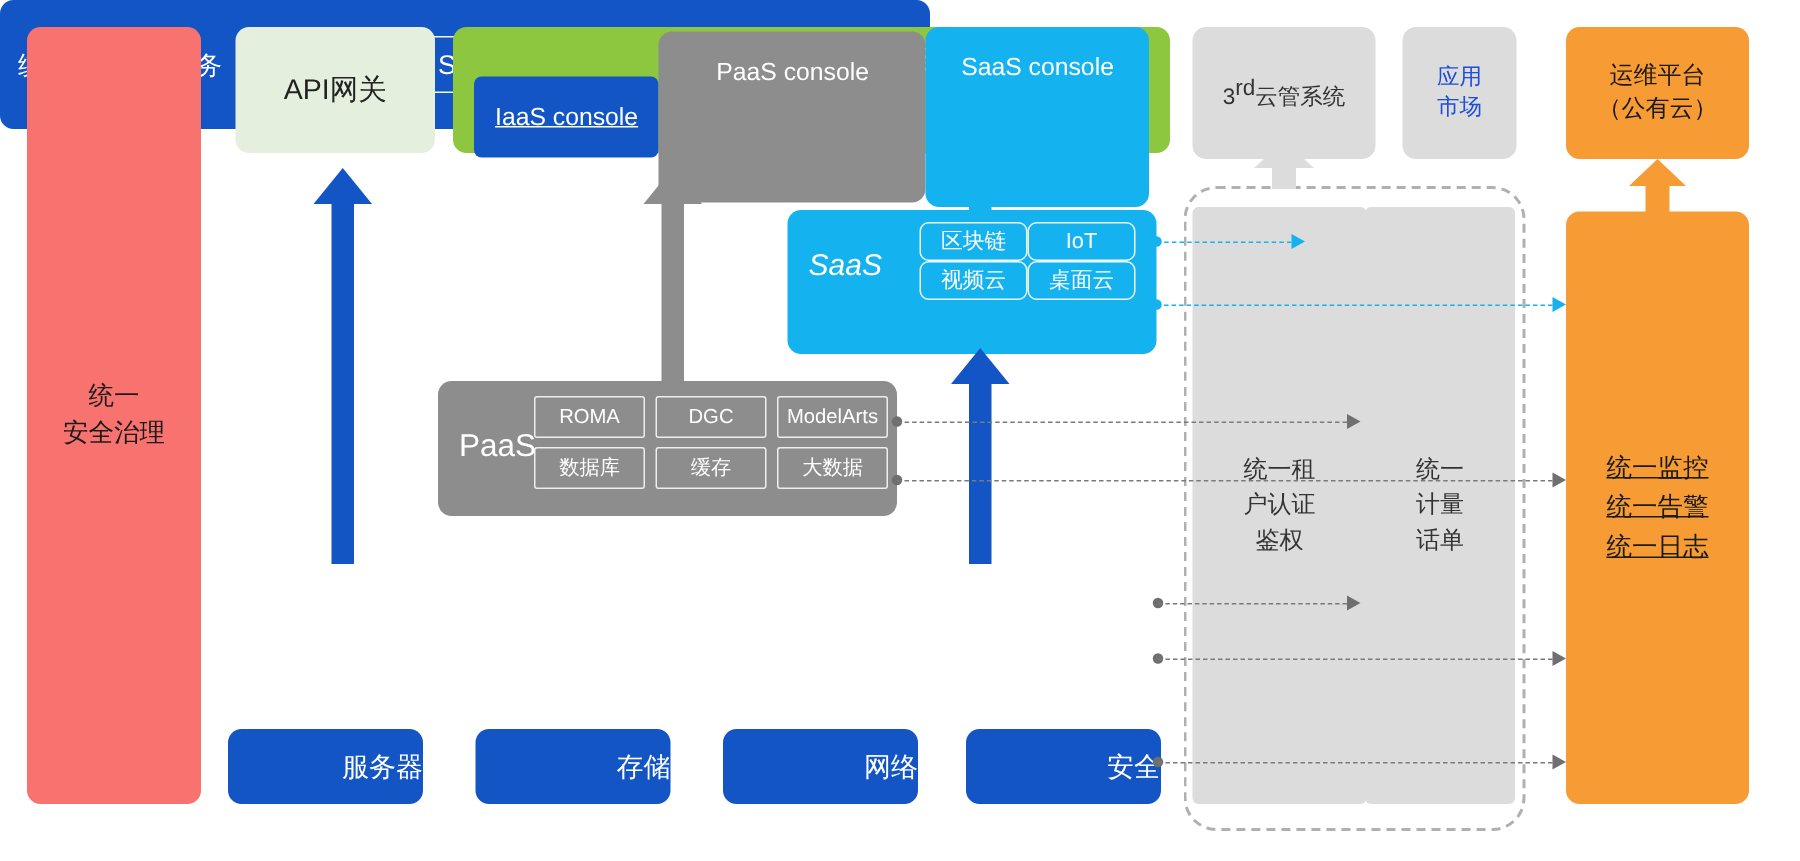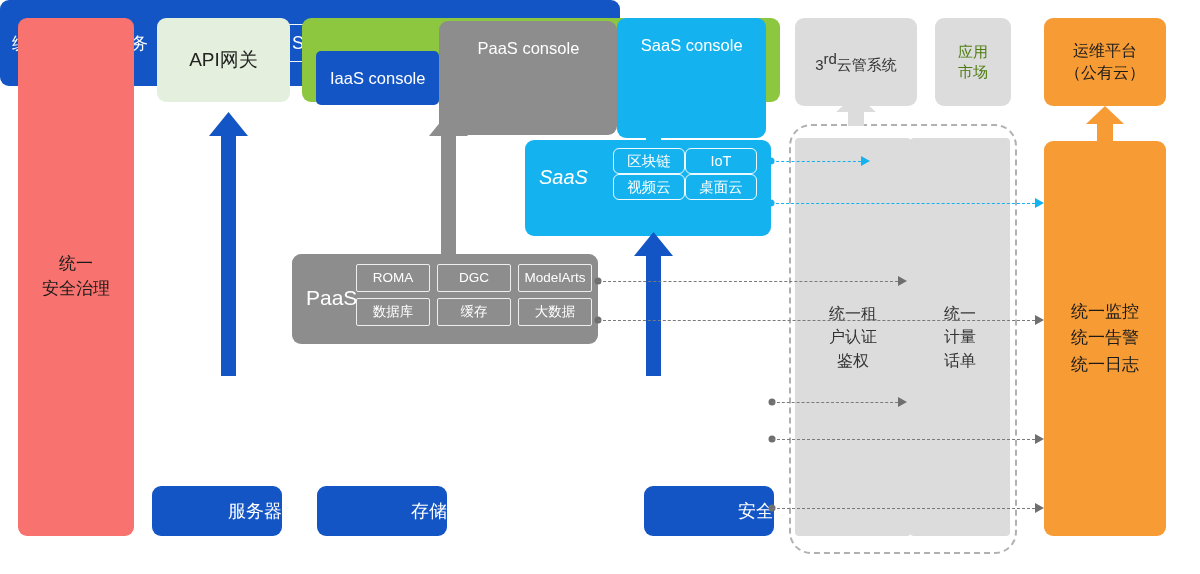--- a/index.html
+++ b/index.html
@@ -38,44 +38,44 @@
     text-align:center;color:#fff;font-size:19px;
   }
   .console-pills{
     position:absolute;left:0;top:44px;width:100%;height:32px;
     display:flex;justify-content:space-around;align-items:center;padding:0 14px;box-sizing:border-box;
   }
   .pill{
     height:30px;line-height:30px;padding:12px 14px;border-radius:5px;
     color:#fff;font-size:16.5px;white-space:nowrap;
   }
-  .pill.iaas{background:#1355c4;}
+  .pill.iaas{background:#1355c4;text-decoration:underline;}
   .pill.paas{background:#8d8d8d;}
   .pill.saas{background:#14b3ef;}
 
   
   .cloudmgmt{
     left:795px;top:18px;width:122px;height:88px;
     background:#dcdcdc;border-radius:9px;color:#333;font-size:15px;
   }
   .appmarket{
     left:935px;top:18px;width:76px;height:88px;
-    background:#dcdcdc;border-radius:9px;color:#4d7c0f;font-size:15px;line-height:1.35;
+    background:#dcdcdc;border-radius:9px;color:#1d4ed8;font-size:15px;line-height:1.35;
   }
   .sup{font-size:15px;vertical-align:super;}
 
   
   .ops-top{
     left:1044px;top:18px;width:122px;height:88px;
     background:#f79c35;border-radius:9px;color:#1a1a1a;font-size:16px;line-height:1.35;
   }
   
   .ops-panel{
     left:1044px;top:141px;width:122px;height:395px;
-    background:#f79c35;border-radius:9px;color:#1a1a1a;font-size:17px;line-height:1.55;
+    background:#f79c35;border-radius:9px;color:#1a1a1a;font-size:17px;line-height:1.55;text-decoration:underline;
   }
 
   
   .saas{
     left:525px;top:140px;width:246px;height:96px;
     background:#14b3ef;border-radius:9px;display:block;
   }
   .saas-label{position:absolute;left:14px;top:26px;color:#fff;font-size:20px;font-style:italic;}
   .saas-tags{position:absolute;left:88px;top:8px;width:150px;display:flex;flex-wrap:wrap;gap:0;}
   .tag{
@@ -216,20 +216,23 @@
       <span class="itag">CCE</span>
     </span>
   </div>
 
   <div class="box bbox b0">
       <span>服务器</span>
     </div>
   <div class="box bbox b1">
       <span>存储</span>
     </div>
+  <div class="box bbox b2">
+      <span>网络</span>
+    </div>
   <div class="box bbox b3">
       <span>安全</span>
     </div>
 
   <div class="dashed-container"></div>
 
   <div class="gcol c1">
     <span style="white-space:pre-line">统一租
 户认证
 鉴权</span>

